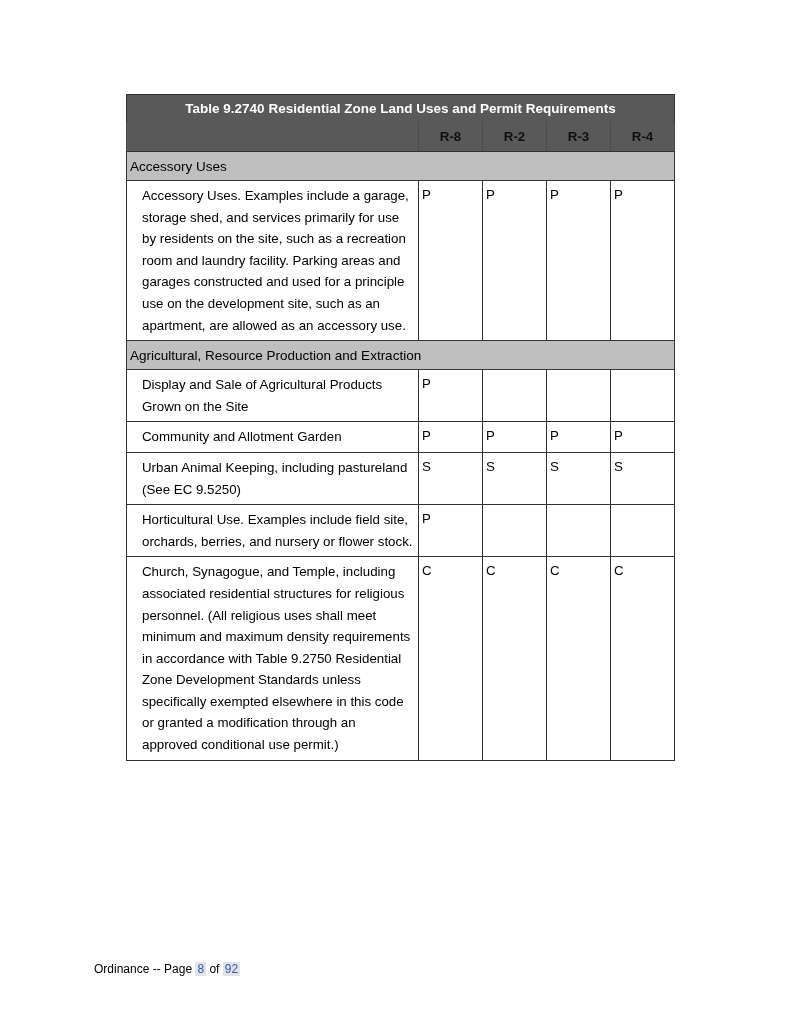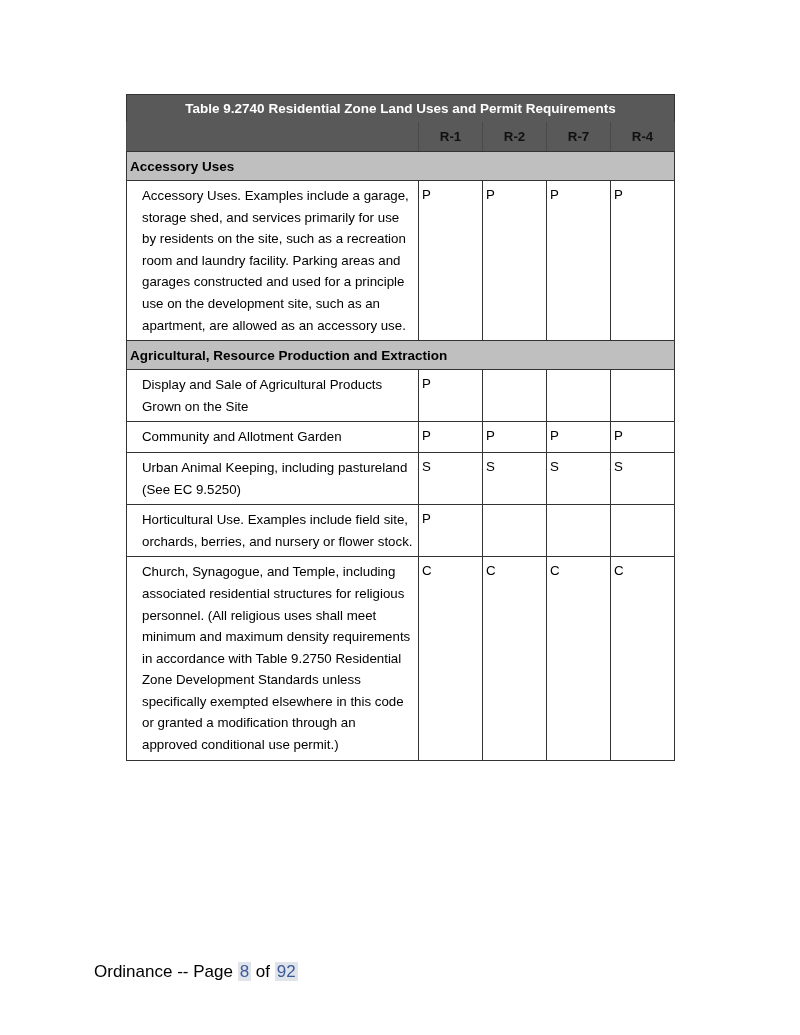--- a/index.html
+++ b/index.html
@@ -2,47 +2,47 @@
 <html><head>
 <meta charset="utf-8">
 <style>
   html, body { margin:0; padding:0; background:#ffffff; }
   body { width:800px; height:1035px; position:relative; font-family:"Liberation Sans", sans-serif; color:#000; }
   .tbl { position:absolute; left:126px; top:94px; width:548px; border-collapse:collapse; table-layout:fixed; font-size:13.3px; }
   .tbl td, .tbl th { border:1px solid #333; padding:0; vertical-align:top; }
   .title-row th { background:#595959; color:#ffffff; font-weight:bold; text-align:center; height:27px; vertical-align:middle; border-bottom:none; font-size:13.5px;margin-left:11px; }
   .col-row th { background:#595959; color:#111; font-weight:bold; text-align:center; height:29px; vertical-align:middle; border-top:none; border-left:1px solid #4a4a4a; border-right:1px solid #4a4a4a; font-size:13.3px; }
   .col-row th.blank { border-right:1px solid #4a4a4a; }
-  .cat td { background:#bfbfbf; font-weight:bold; height:28px; vertical-align:middle; padding-left:3px; font-size:13.5px; }
+  .cat td { background:#bfbfbf; font-weight:normal; height:28px; vertical-align:middle; padding-left:3px; font-size:13.5px; }
   .use { padding:4px 4px 4px 15px !important; line-height:21.6px; }
   .val { padding:3px 3px 0 3px !important; line-height:21.6px; }
   col.c0 { width:292px; } col.c1, col.c2, col.c3, col.c4 { width:64px; }
-  .footer { position:absolute; left:94px; top:962px; font-size:17px; }
+  .footer { position:absolute; left:94px; top:962px; font-size:12px; }
   .pg { background:#e0e4ea; color:#3a5a9a; padding:0 2px; }
 </style>
 </head>
 <body>
 
 <table class="tbl">
   <colgroup>
       <col class="c0">
       <col class="c1">
       <col class="c2">
       <col class="c3">
       <col class="c4">
     </colgroup>
   <thead>
     <tr class="title-row">
       <th colspan="5">Table 9.2740 Residential Zone Land Uses and Permit Requirements</th>
     </tr>
     <tr class="col-row">
       <th class="blank"></th>
-      <th>R-1</th>
+      <th>R-8</th>
       <th>R-2</th>
-      <th>R-7</th>
+      <th>R-3</th>
       <th>R-4</th>
     </tr>
   </thead>
   <tbody id="tbody">
       <tr class="cat">
         <td colspan="5">Accessory Uses</td>
       </tr>
       <tr>
         <td class="use">Accessory Uses. Examples include a garage, storage shed, and services primarily for use by residents on the site, such as a recreation room and laundry facility. Parking areas and garages constructed and used for a principle use on the development site, such as an apartment, are allowed as an accessory use.</td>
         <td class="val">P</td>

